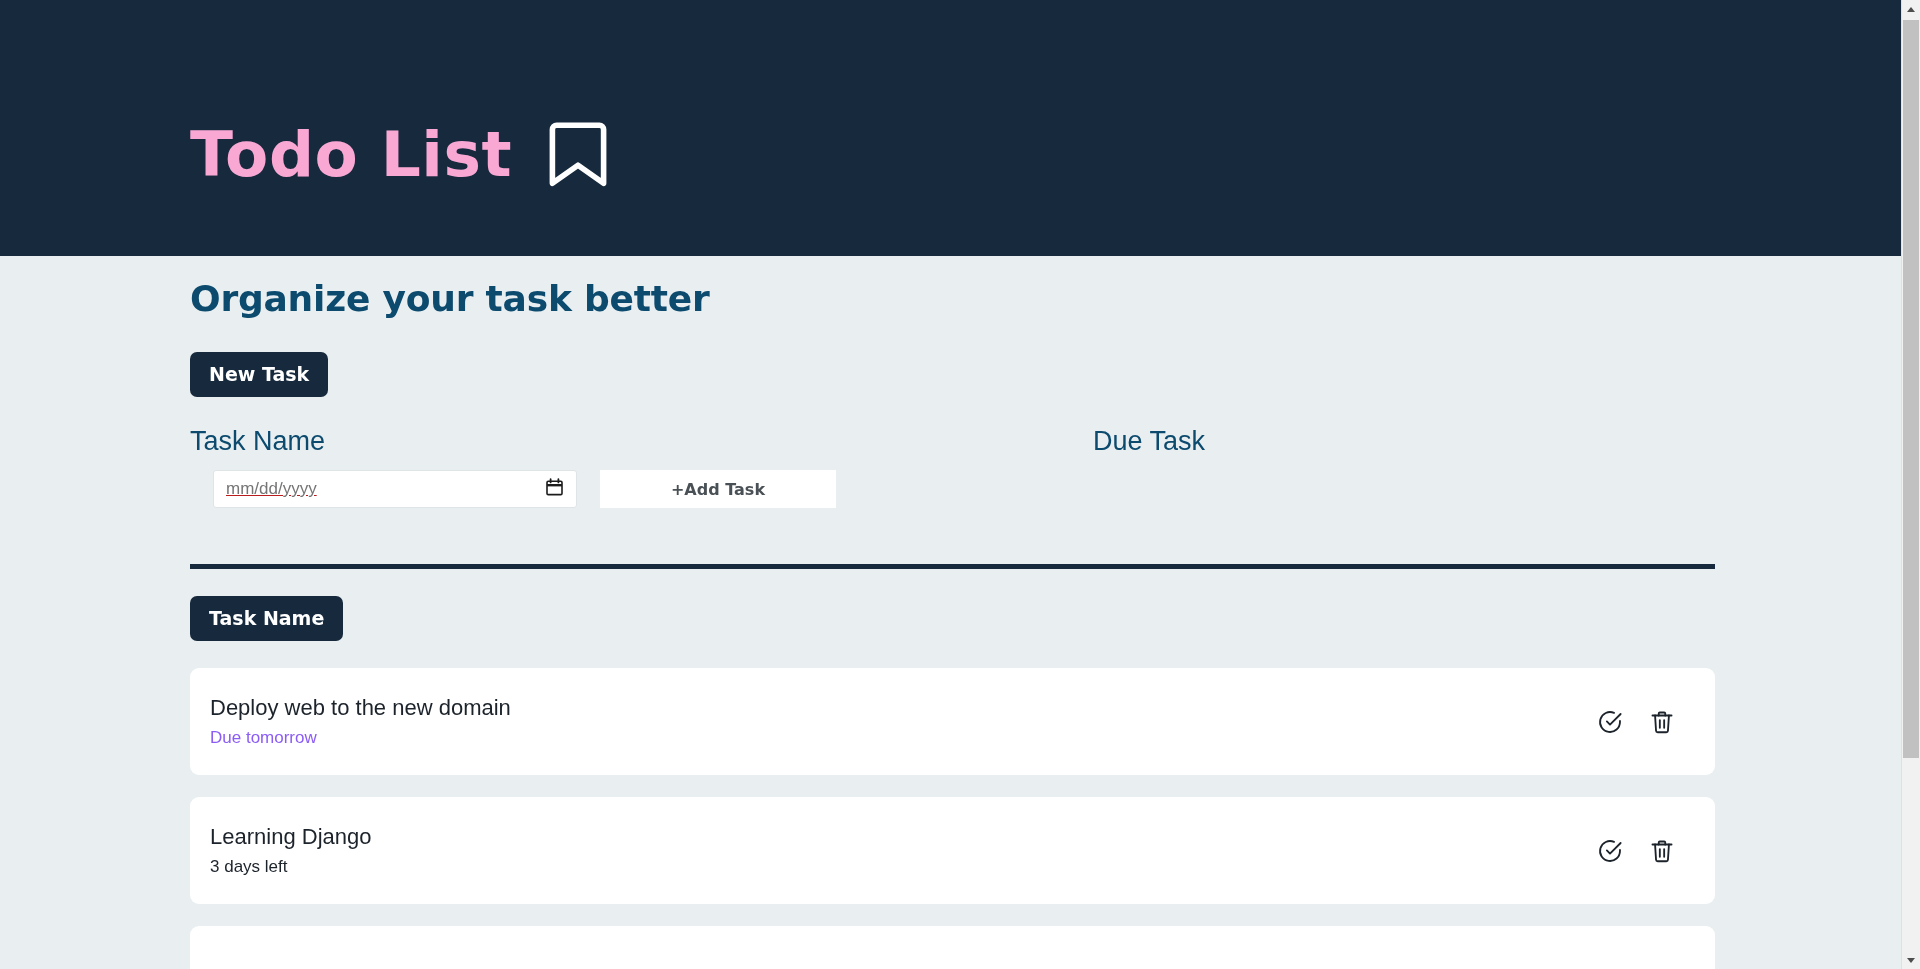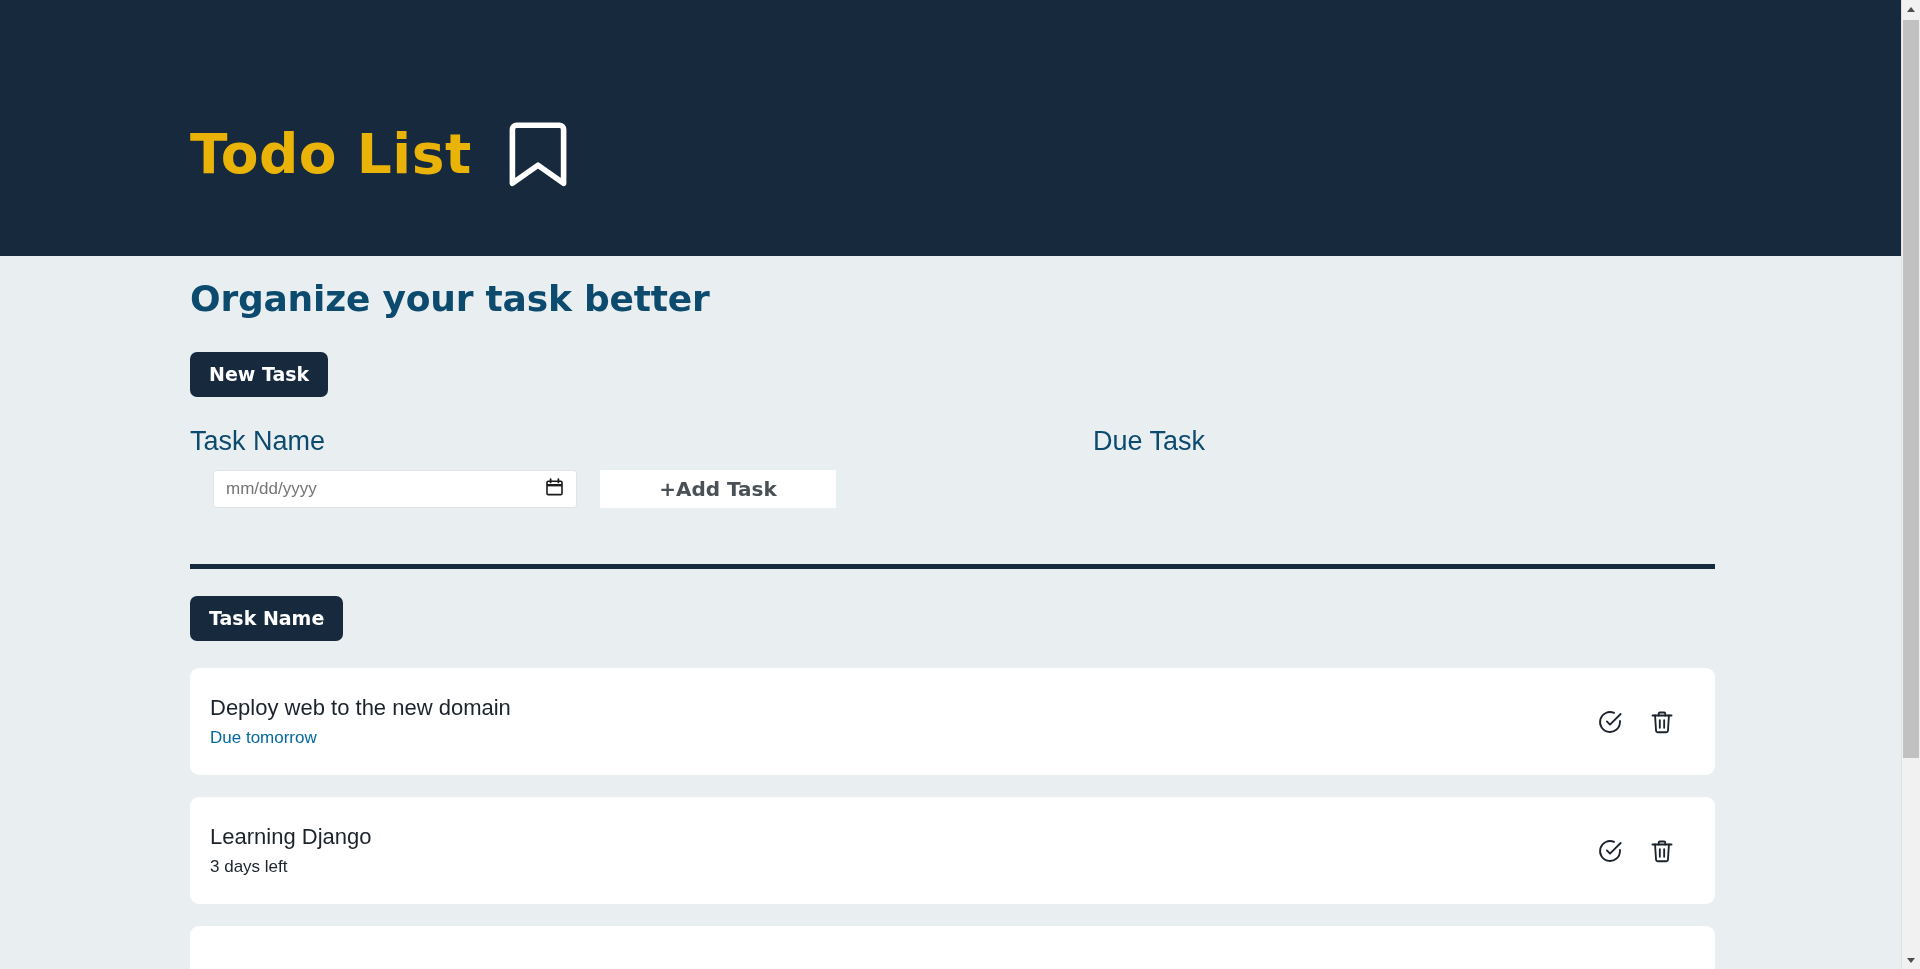--- a/index.html
+++ b/index.html
@@ -41,23 +41,23 @@
   .banner-inner {
     position: absolute;
     left: 190px;
     top: 112px;
     display: flex;
     align-items: center;
     gap: 34px;
   }
 
   .app-title {
-    color: #eab308;
+    color: #f9a8d4;
     font-family: "DejaVu Sans", sans-serif;
-    font-size: 55px;
+    font-size: 63px;
     font-weight: 700;
     letter-spacing: 0.5px;
     line-height: 1;
     white-space: nowrap;
   }
 
   .bookmark-icon { display: block; margin-top: 4px; }
 
   
   .content {
@@ -139,40 +139,41 @@
     width: 364px;
     height: 38px;
     background: #ffffff;
     border: 1px solid #dfe4e6;
     border-radius: 3px;
     padding: 0 40px 0 12px;
     font-family: "Liberation Sans", sans-serif;
     font-size: 17px;
     color: #b91c1c;
     outline: none;
+    text-decoration: underline;
   }
 
   .cal-icon {
     position: absolute;
     right: 14px;
     top: 50%;
     transform: translateY(-50%);
     pointer-events: none;
   }
 
   .add-task-btn {
     margin-left: 23px;
     width: 236px;
     height: 38px;
     background: #ffffff;
     border: none;
     border-radius: 0;
     color: #4a5156;
     font-family: "DejaVu Sans", sans-serif;
-    font-size: 20px;
+    font-size: 16px;
     font-weight: 700;
     cursor: pointer;
   }
 
   
   .divider {
     margin-top: 56px;
     width: 1525px;
     height: 5px;
     background: #16293d;
@@ -310,21 +311,21 @@
       <div class="divider"></div>
 
       
       <button class="pill-btn list-btn">Task Name</button>
 
       <div>
 
         <div class="task-card">
           <div class="task-text">
             <div class="task-title">Deploy web to the new domain</div>
-            <div class="task-due" style="color:#0369a1">Due tomorrow</div>
+            <div class="task-due" style="color:#8b5cf6">Due tomorrow</div>
           </div>
           <div class="task-actions">
             <button class="icon-btn">
               <svg width="26" height="26" viewBox="0 0 24 24" fill="none" stroke="#1c232b" stroke-width="1.7" stroke-linecap="round" stroke-linejoin="round">
                 <path d="M21.2 11.1 V12 a9.2 9.2 0 1 1 -5.45 -8.4"></path>
                 <path d="M21.8 4.6 L12 14.4 l-2.9 -2.9"></path>
               </svg>
             </button>
             <button class="icon-btn">
               <svg width="26" height="26" viewBox="0 0 24 24" fill="none" stroke="#1c232b" stroke-width="1.7" stroke-linecap="round" stroke-linejoin="round">

